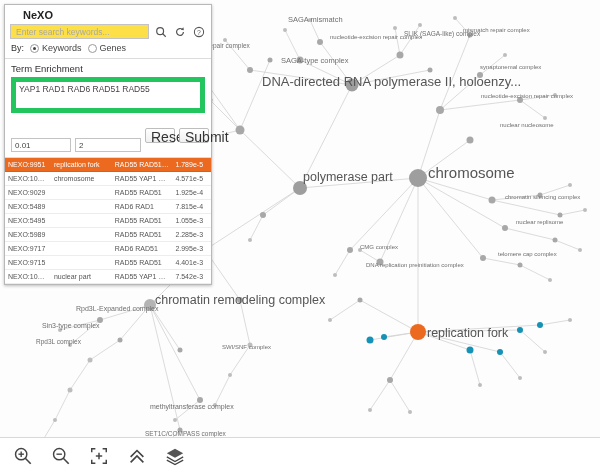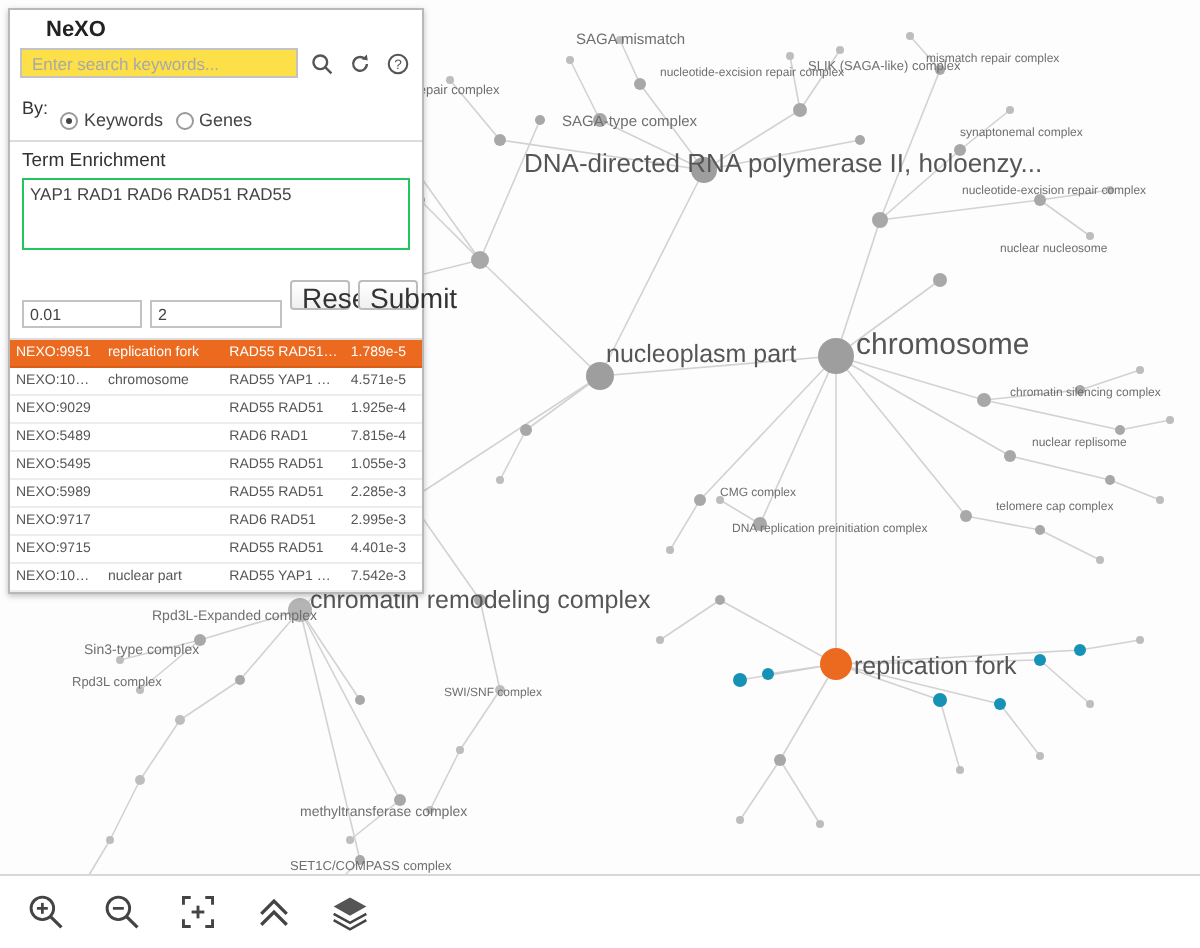--- a/index.html
+++ b/index.html
@@ -94,21 +94,20 @@
     padding: 0 20px 5px 6px;
     font-size: 9px;
     color: #444;
   }
   .radio-row .by-label { color: #333; }
   .radio-opt {
     display: inline-flex;
     align-items: center;
     gap: 3px;
     cursor: pointer;
-    margin-top: 12px;
   }
   .radio {
     width: 9px;
     height: 9px;
     border-radius: 50%;
     border: 1px solid #9a9a9a;
     background: #fff;
     display: inline-block;
     position: relative;
     box-sizing: border-box;
@@ -126,21 +125,21 @@
     margin: 0;
   }
   .section-title {
     padding: 4px 6px 3px 6px;
     font-size: 9.5px;
     color: #333;
   }
   .term-box {
     margin: 0 6px 5px 6px;
     height: 36px;
-    border: 1px solid #22c55e;
+    border: 5px solid #22c55e;
     background: #fff;
     font-size: 8.5px;
     color: #444;
     padding: 2px 3px;
     box-sizing: border-box;
     overflow: hidden;
     line-height: 11px;
   }
   .params-row {
     display: flex;
@@ -425,21 +424,21 @@
       <div class="node-label" style="left: 288px; top: 14.5px; font-size: 7.5px;">SAGA mismatch</div>
       <div class="node-label" style="left: 404px; top: 29.5px; font-size: 6.5px;">SLIK (SAGA-like) complex</div>
       <div class="node-label" style="left: 192px; top: 41.5px; font-size: 6.5px;">DNA repair complex</div>
       <div class="node-label" style="left: 330px; top: 34px; font-size: 6px;">nucleotide-excision repair complex</div>
       <div class="node-label" style="left: 463px; top: 27px; font-size: 6px;">mismatch repair complex</div>
       <div class="node-label" style="left: 281px; top: 55.5px; font-size: 7.5px;">SAGA-type complex</div>
       <div class="node-label" style="left: 480px; top: 64px; font-size: 6px;">synaptonemal complex</div>
       <div class="node-label big" style="left: 262px; top: 74px; font-size: 13px; text-align: right;">DNA-directed RNA polymerase II, holoenzy...</div>
       <div class="node-label" style="left: 481px; top: 93px; font-size: 6px;">nucleotide-excision repair complex</div>
       <div class="node-label" style="left: 500px; top: 122px; font-size: 6px;">nuclear nucleosome</div>
-      <div class="node-label big" style="left: 303px; top: 169.5px; font-size: 12.5px;">nucleoplasm part</div>
+      <div class="node-label big" style="left: 303px; top: 169.5px; font-size: 12.5px;">polymerase part</div>
       <div class="node-label big" style="left: 428px; top: 164px; font-size: 15px;">chromosome</div>
       <div class="node-label" style="left: 505px; top: 194px; font-size: 6px;">chromatin silencing complex</div>
       <div class="node-label" style="left: 68px; top: 179px; font-size: 6px;">DNA-directed RNA polymerase complex</div>
       <div class="node-label" style="left: 70px; top: 197.5px; font-size: 7.5px;">H4/H2A histone acetyltransferase complex</div>
       <div class="node-label" style="left: 516px; top: 219px; font-size: 6px;">nuclear replisome</div>
       <div class="node-label" style="left: 360px; top: 244px; font-size: 6px;">CMG complex</div>
       <div class="node-label" style="left: 498px; top: 251px; font-size: 6px;">telomere cap complex</div>
       <div class="node-label big" style="left: 123px; top: 239.5px; font-size: 10.5px;">nuclear chromatin</div>
       <div class="node-label" style="left: 366px; top: 262px; font-size: 6px;">DNA replication preinitiation complex</div>
       <div class="node-label big" style="left: 155px; top: 292.5px; font-size: 12.5px;">chromatin remodeling complex</div>

